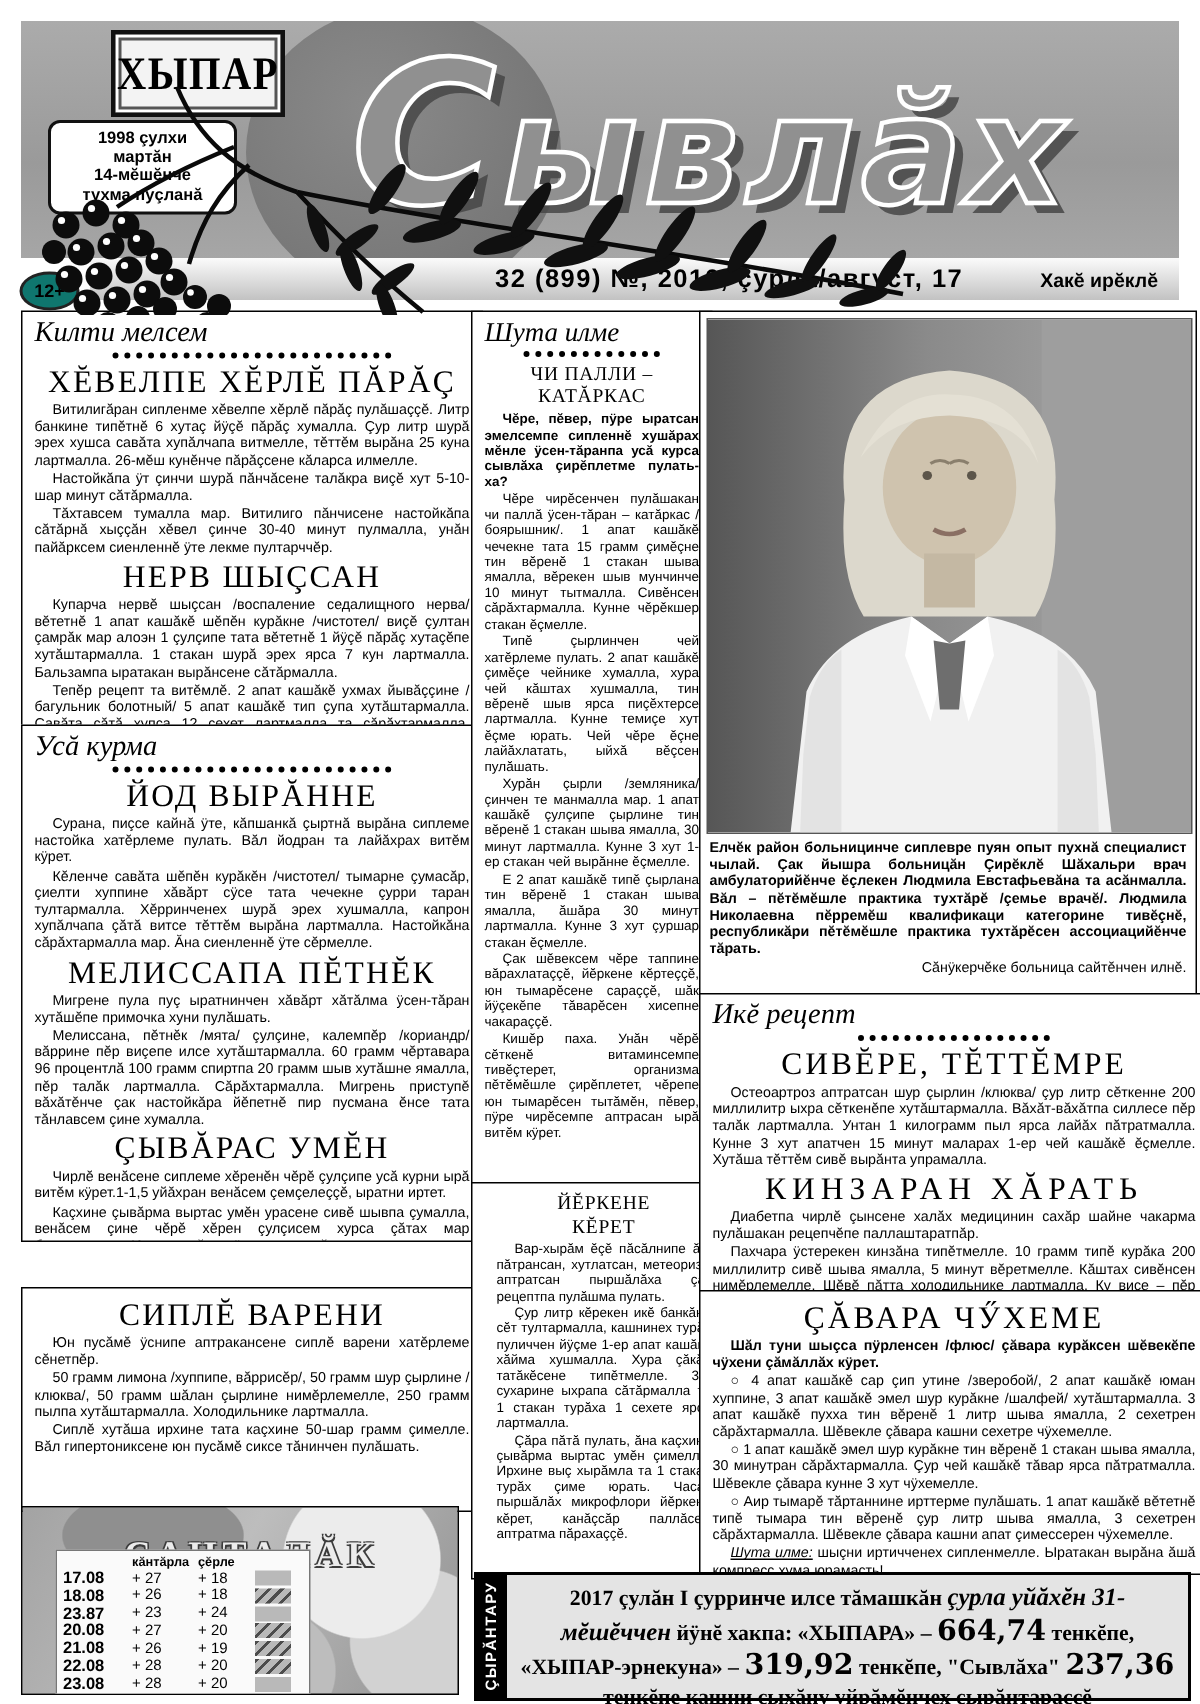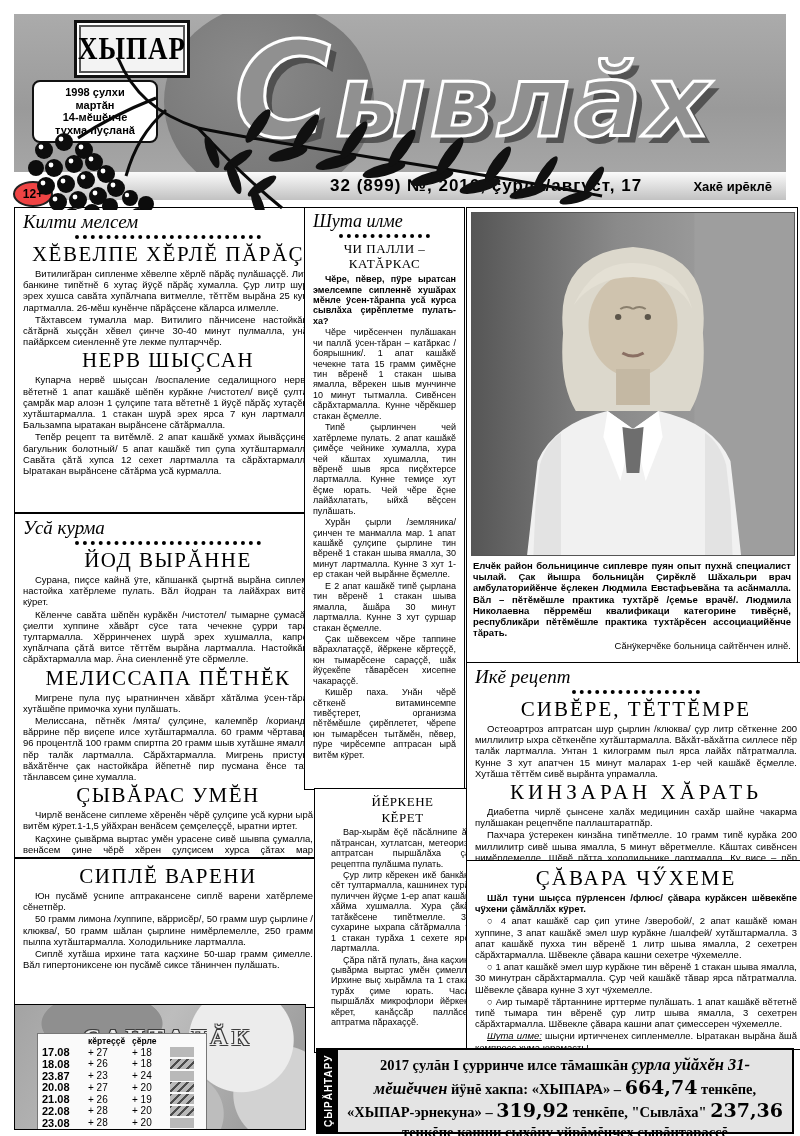--- a/index.html
+++ b/index.html
@@ -23,21 +23,21 @@
   .logo-box span{font-family:"Liberation Serif","DejaVu Serif",serif;font-weight:bold;
                  font-size:27px;letter-spacing:1px;transform:scaleY(1.15);}
   .founded-box{position:absolute;left:18px;top:66px;width:118px;background:#fff;border:2px solid #111;
                border-radius:8px;padding:4px 2px;text-align:center;font-weight:bold;font-size:11px;line-height:1.15;}
   .founded-box span{display:block;}
   .issue-strip{position:absolute;left:60px;top:172px;width:726px;height:28px;
                background:linear-gradient(180deg,#fbfbfb,#c2c2c2);display:flex;align-items:center;}
   .issue-no{margin-left:270px;font-weight:bold;font-size:17px;letter-spacing:1px;}
   .price{margin-left:auto;margin-right:14px;font-weight:bold;font-size:13px;}
   .age-badge{position:absolute;left:13px;top:181px;width:36px;height:22px;border:2px solid #222;border-radius:50%;
-             background:#ef4444;display:flex;align-items:center;justify-content:center;
+             background:#0f766e;display:flex;align-items:center;justify-content:center;
              font-weight:bold;font-size:12px;}
   .rowan{position:absolute;left:6px;top:58px;width:724px;height:152px;z-index:5;pointer-events:none;}
 
   
   .box{position:absolute;border:1.5px solid #000;background:#fff;padding:4px 8px;overflow:hidden;}
   .rubric{font-family:"Liberation Serif","DejaVu Serif",serif;font-style:italic;font-size:19px;
           margin:0;line-height:1.1;}
   .dots{width:64%;margin:2px auto 4px;border-bottom:4px dotted #000;height:0;}
   .hl{font-family:"Liberation Serif","DejaVu Serif",serif;font-weight:400;text-align:center;
       letter-spacing:1.5px;margin:2px 0 3px;line-height:1.05;}
@@ -200,27 +200,28 @@
     <span class="issue-no">32 (899) №,  2016,  çурла/август,  17</span>
     <span class="price">Хакĕ ирĕклĕ</span>
   </div>
   <div class="age-badge">12+</div>
 
   <div class="box lcol art" style="left:14px;top:207px;width:290px;height:296px;">
     <div class="rubric">Килти мелсем</div>
     <div class="dots"></div>
     <h2 class="hl">ХĔВЕЛПЕ ХĔРЛĔ ПĂРĂÇ</h2>
     <p>Витилигăран сипленме хĕвелпе хĕрлĕ пăрăç пулăшаççĕ. Литр банкине типĕтнĕ 6 хутаç йÿçĕ пăрăç хумалла. Çур литр шурă эрех хушса савăта хупăлчапа витмелле, тĕттĕм вырăна 25 куна лартмалла. 26-мĕш кунĕнче пăрăçсене кăларса илмелле.</p>
+    <p>Настойкăпа ÿт çинчи шурă пăнчăсене талăкра виçĕ хут 5-10-шар минут сăтăрмалла.</p>
     <p>Тăхтавсем тумалла мар. Витилиго пăнчисене настойкăпа сăтăрнă хыççăн хĕвел çинче 30-40 минут пулмалла, унăн пайăрксем сиенленнĕ ÿте лекме пултарччĕр.</p>
     <h2 class="hl">НЕРВ ШЫÇСАН</h2>
     <p>Купарча нервĕ шыçсан /воспаление седалищного нерва/ вĕтетнĕ 1 апат кашăкĕ шĕпĕн курăкне /чистотел/ виçĕ çултан çамрăк мар алоэн 1 çулçипе тата вĕтетнĕ 1 йÿçĕ пăрăç хутаçĕпе хутăштармалла. 1 стакан шурă эрех ярса 7 кун лартмалла. Бальзампа ыратакан вырăнсене сăтăрмалла.</p>
     <p>Тепĕр рецепт та витĕмлĕ. 2 апат кашăкĕ ухмах йывăççине /багульник болотный/ 5 апат кашăкĕ тип çупа хутăштармалла. Савăта çăтă хупса 12 сехет лартмалла та сăрăхтармалла. Ыратакан вырăнсене сăтăрма усă курмалла.</p>
   </div>
 
-  <div class="box lcol art" style="left:14px;top:513px;width:290px;height:335px;">
+  <div class="box lcol art" style="left:14px;top:483px;width:290px;height:335px;">
     <div class="rubric">Усă курма</div>
     <div class="dots"></div>
     <h2 class="hl">ЙОД ВЫРĂННЕ</h2>
     <p>Сурана, пиçсе кайнă ÿте, кăпшанкă çыртнă вырăна сиплеме настойка хатĕрлеме пулать. Вăл йодран та лайăхрах витĕм кÿрет.</p>
     <p>Кĕленче савăта шĕпĕн курăкĕн /чистотел/ тымарне çумасăр, çиелти хуппине хăвăрт сÿсе тата чечекне çурри таран тултармалла. Хĕрринченех шурă эрех хушмалла, капрон хупăлчапа çăтă витсе тĕттĕм вырăна лартмалла. Настойкăна сăрăхтармалла мар. Ăна сиенленнĕ ÿте сĕрмелле.</p>
     <h2 class="hl">МЕЛИССАПА ПĔТНĔК</h2>
     <p>Мигрене пула пуç ыратнинчен хăвăрт хăтăлма ÿсен-тăран хутăшĕпе примочка хуни пулăшать.</p>
     <p>Мелиссана, пĕтнĕк /мята/ çулçине, калемпĕр /кориандр/ вăррине пĕр виçепе илсе хутăштармалла. 60 грамм чĕртавара 96 процентлă 100 грамм спиртпа 20 грамм шыв хутăшне ямалла, пĕр талăк лартмалла. Сăрăхтармалла. Мигрень приступĕ вăхăтĕнче çак настойкăра йĕпетнĕ пир пусмана ĕнсе тата тăнлавсем çине хумалла.</p>
     <h2 class="hl">ÇЫВĂРАС УМĔН</h2>
     <p>Чирлĕ венăсене сиплеме хĕренĕн чĕрĕ çулçипе усă курни ырă витĕм кÿрет.1-1,5 уйăхран венăсем çемçелеççĕ, ыратни иртет.</p>
@@ -232,21 +233,21 @@
     <p>Юн пусăмĕ ÿснипе аптракансене сиплĕ варени хатĕрлеме сĕнетпĕр.</p>
     <p>50 грамм лимона /хуппипе, вăррисĕр/, 50 грамм шур çырлине /клюква/, 50 грамм шăлан çырлине нимĕрлемелле, 250 грамм пылпа хутăштармалла. Холодильнике лартмалла.</p>
     <p>Сиплĕ хутăша ирхине тата каçхине 50-шар грамм çимелле. Вăл гипертониксене юн пусăмĕ сиксе тăнинчен пулăшать.</p>
   </div>
 
   <div class="weather">
     <div class="wtitle">ÇАНТАЛĂК</div>
     <div class="wtable">
       <div class="whead">
         <span></span>
-        <span>кĕртеççĕ</span>
+        <span>кăнтăрла</span>
         <span>çĕрле</span>
         <span></span>
       </div>
       <div class="wrow">
         <span class="wdate">17.08</span>
         <span class="wval">+ 27</span>
         <span class="wval">+ 18</span>
         <span class="wicon w-cloud"></span>
       </div>
       <div class="wrow">
@@ -281,21 +282,21 @@
       </div>
       <div class="wrow">
         <span class="wdate">23.08</span>
         <span class="wval">+ 28</span>
         <span class="wval">+ 20</span>
         <span class="wicon w-cloud"></span>
       </div>
     </div>
   </div>
 
-  <div class="box mcol art" style="left:304px;top:207px;width:143px;height:573px;">
+  <div class="box mcol art" style="left:314px;top:207px;width:143px;height:573px;">
     <div class="rubric">Шута илме</div>
     <div class="dots"></div>
     <h2 class="hl" style="margin-bottom:0;">ЧИ ПАЛЛИ –</h2>
     <h2 class="hl">КАТĂРКАС</h2>
     <p class="lead">Чĕре, пĕвер, пÿре ыратсан эмелсемпе сипленнĕ хушăрах мĕнле ÿсен-тăранпа усă курса сывлăха çирĕплетме пулать-ха?</p>
     <p>Чĕре чирĕсенчен пулăшакан чи паллă ÿсен-тăран – катăркас /боярышник/. 1 апат кашăкĕ чечекне тата 15 грамм çимĕçне тин вĕренĕ 1 стакан шыва ямалла, вĕрекен шыв мунчинче 10 минут тытмалла. Сивĕнсен сăрăхтармалла. Кунне чĕрĕкшер стакан ĕçмелле.</p>
     <p>Типĕ çырлинчен чей хатĕрлеме пулать. 2 апат кашăкĕ çимĕçе чейнике хумалла, хура чей кăштах хушмалла, тин вĕренĕ шыв ярса пиçĕхтерсе лартмалла. Кунне темиçе хут ĕçме юрать. Чей чĕре ĕçне лайăхлатать, ыйхă вĕçсен пулăшать.</p>
     <p>Хурăн çырли /земляника/ çинчен те манмалла мар. 1 апат кашăкĕ çулçипе çырлине тин вĕренĕ 1 стакан шыва ямалла, 30 минут лартмалла. Кунне 3 хут 1-ер стакан чей вырăнне ĕçмелле.</p>
     <p>Е 2 апат кашăкĕ типĕ çырлана тин вĕренĕ 1 стакан шыва ямалла, ăшăра 30 минут лартмалла. Кунне 3 хут çуршар стакан ĕçмелле.</p>
     <p>Çак шĕвексем чĕре таппине вăрахлатаççĕ, йĕркене кĕртеççĕ, юн тымарĕсене сараççĕ, шăк йÿçекĕпе тăварĕсен хисепне чакараççĕ.</p>

